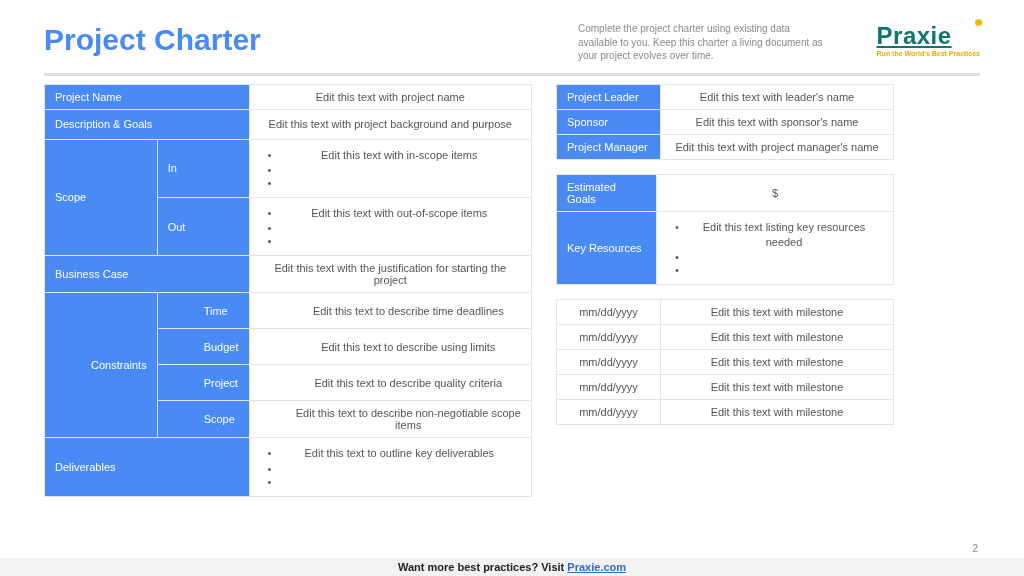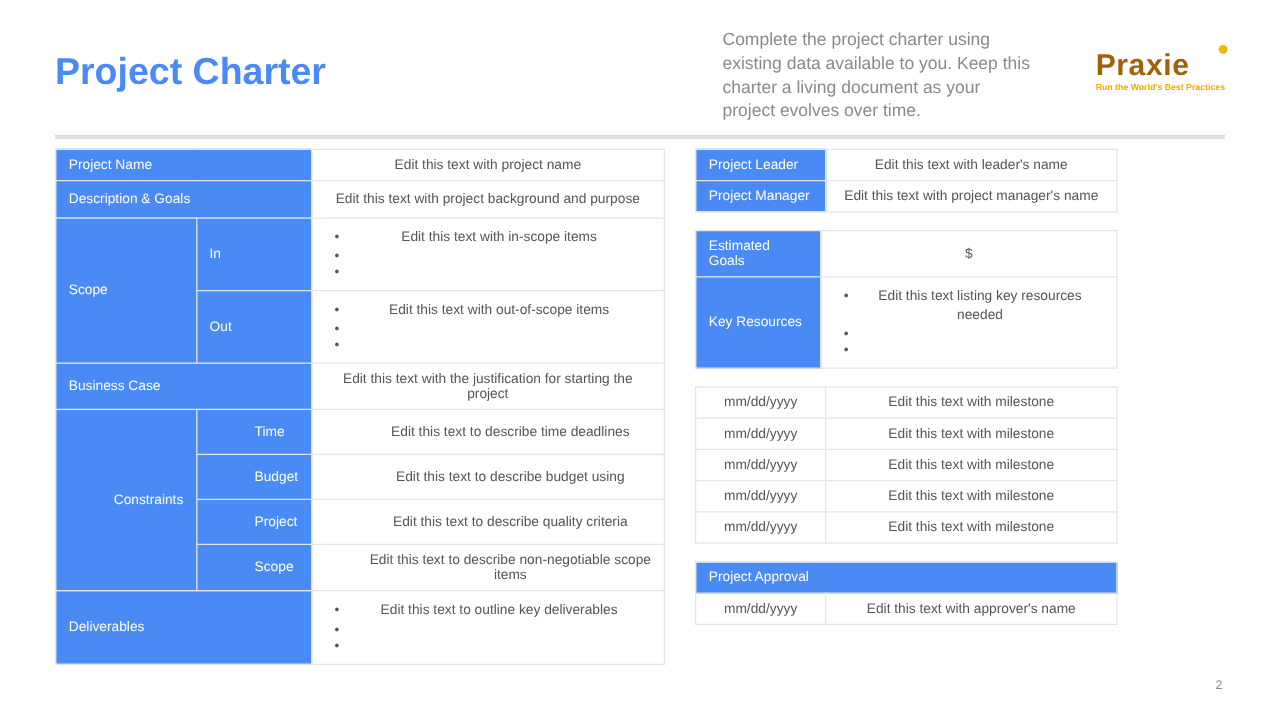--- a/index.html
+++ b/index.html
@@ -1,22 +1,22 @@
 <!DOCTYPE html>
 <html><head>
 <meta charset="utf-8">
 <style>
   * { box-sizing: border-box; margin: 0; padding: 0; }
   html, body { width: 1024px; height: 576px; font-family: "Segoe UI", Arial, sans-serif; background: #fff; overflow: hidden; }
   .page { position: relative; width: 1024px; height: 576px; padding: 18px 44px 0 44px; }
   .header { display: flex; align-items: center; gap: 24px; }
   .title { color: #4a8af4; font-size: 30px; font-weight: 700; flex: 0 0 auto; width: 510px; }
-  .instr { color: #8a8a8a; font-size: 14px; line-height: 1.35; width: 250px; padding-top: 4px; }
+  .instr { color: #8a8a8a; font-size: 10px; line-height: 1.35; width: 250px; padding-top: 4px; }
   .logo { margin-left: auto; text-align: left; }
-  .logo .brand { color: #a16207; font-size: 24px; font-weight: 800; line-height: 1; position: relative; letter-spacing: .5px; }
+  .logo .brand { color: #0f766e; font-size: 24px; font-weight: 800; line-height: 1; position: relative; letter-spacing: .5px; text-decoration: underline; }
   .logo .brand::before { content: ""; position: absolute; top: -5px; right: -2px; width: 7px; height: 7px; background: #f2b705; border-radius: 50%; }
   .logo .tag { color: #f2a900; font-size: 7px; font-weight: 600; margin-top: 2px; }
   .divider { height: 3px; background: #e6e6e6; border-top: 1px solid #d9d9d9; border-bottom: 1px solid #d9d9d9; margin: 10px 0 8px; }
   .cols { display: flex; gap: 24px; }
   .left { width: 488px; }
   .right { width: 338px; display: flex; flex-direction: column; gap: 14px; }
 
   table { border-collapse: collapse; width: 100%; font-size: 11px; color: #555; background: #fff; }
   td, th { border: 1px solid #e2e5ea; padding: 6px 10px; vertical-align: middle; text-align: left; font-weight: 400; }
   .hcell { background: #4a8af4; color: #fff; font-size: 11px; }
@@ -92,21 +92,21 @@
           <th class="hcell" colspan="2">Business Case</th>
           <td class="val">Edit this text with the justification for starting the project</td>
         </tr>
         <tr class="med">
           <th class="hcell narrow1" rowspan="4">Constraints</th>
           <th class="hcell narrow2">Time</th>
           <td class="val">Edit this text to describe time deadlines</td>
         </tr>
         <tr class="med">
           <th class="hcell narrow2">Budget</th>
-          <td class="val">Edit this text to describe budget using</td>
+          <td class="val">Edit this text to describe using limits</td>
         </tr>
         <tr class="med">
           <th class="hcell narrow2">Project</th>
           <td class="val">Edit this text to describe quality criteria</td>
         </tr>
         <tr class="med">
           <th class="hcell narrow2">Scope</th>
           <td class="val">Edit this text to describe non-negotiable scope items</td>
         </tr>
         <tr>
@@ -122,20 +122,24 @@
       </tbody>
         </table>
     </div>
 
     <div class="right">
       <table>
         <tbody>
             <tr class="short">
               <th class="hcell r1">Project Leader</th>
               <td class="val">Edit this text with leader's name</td>
+            </tr>
+        <tr class="short">
+              <th class="hcell r1">Sponsor</th>
+              <td class="val">Edit this text with sponsor's name</td>
             </tr>
         <tr class="short">
               <th class="hcell r1">Project Manager</th>
               <td class="val">Edit this text with project manager's name</td>
             </tr>
       </tbody>
         </table>
 
       <table>
         <tbody>
@@ -174,28 +178,20 @@
               <td class="val date-col">mm/dd/yyyy</td>
               <td class="val">Edit this text with milestone</td>
             </tr>
         <tr class="short">
               <td class="val date-col">mm/dd/yyyy</td>
               <td class="val">Edit this text with milestone</td>
             </tr>
       </tbody>
         </table>
 
-      <table>
-        <tbody>
-            <tr class="short">
-              <th class="hcell full" colspan="2">Project Approval</th>
-            </tr>
-        <tr class="short">
-              <td class="val date-col">mm/dd/yyyy</td>
-              <td class="val">Edit this text with approver's name</td>
-            </tr>
-      </tbody>
-        </table>
     </div>
   </div>
 
   <div class="pagenum">2</div>
+  <div class="footer">
+    <span>Want more best practices? Visit </span><a href="#">Praxie.com</a>
+  </div>
 </div>
 
 </body></html>

